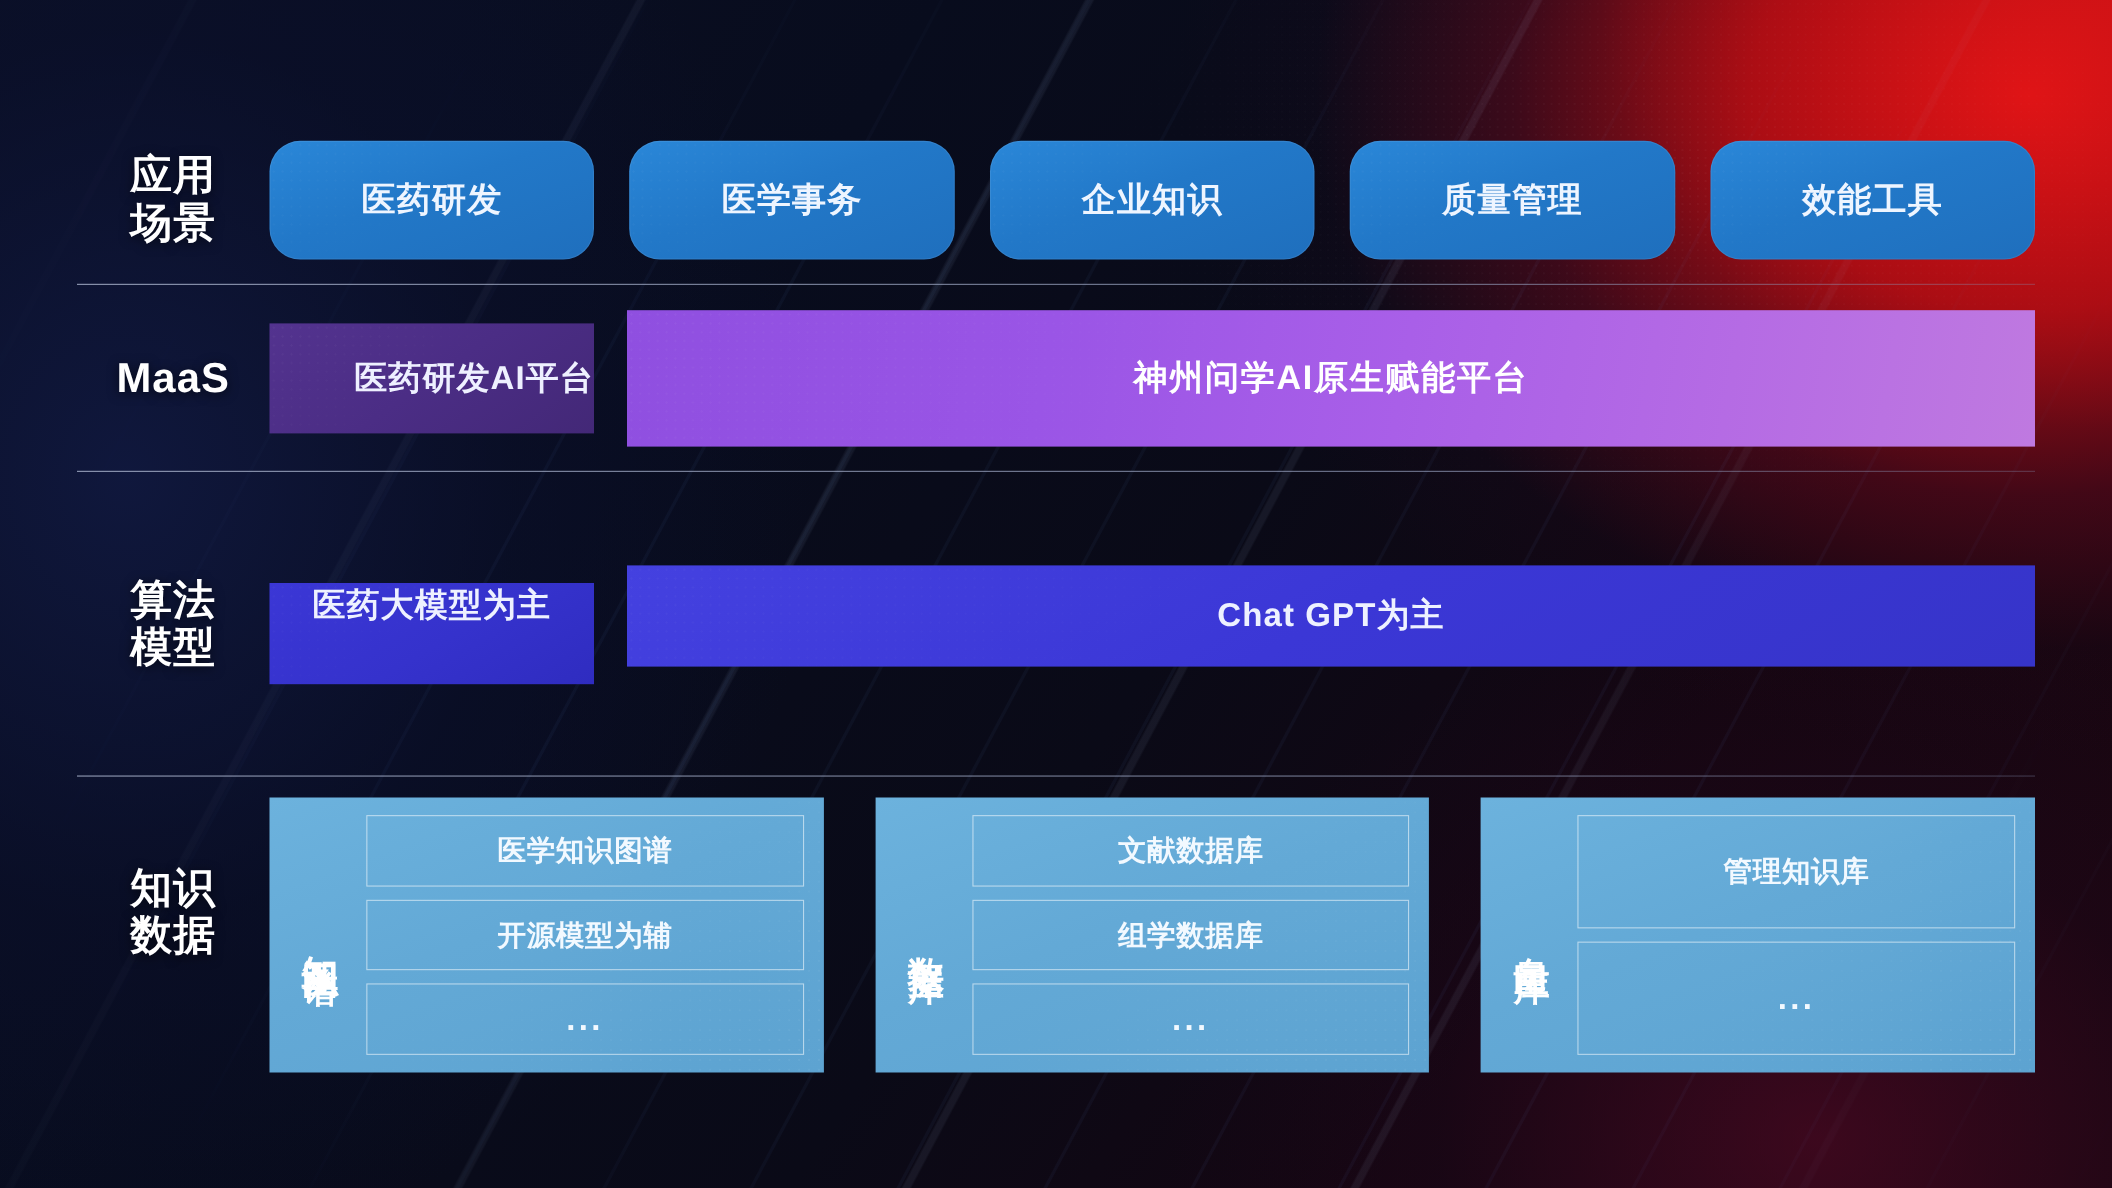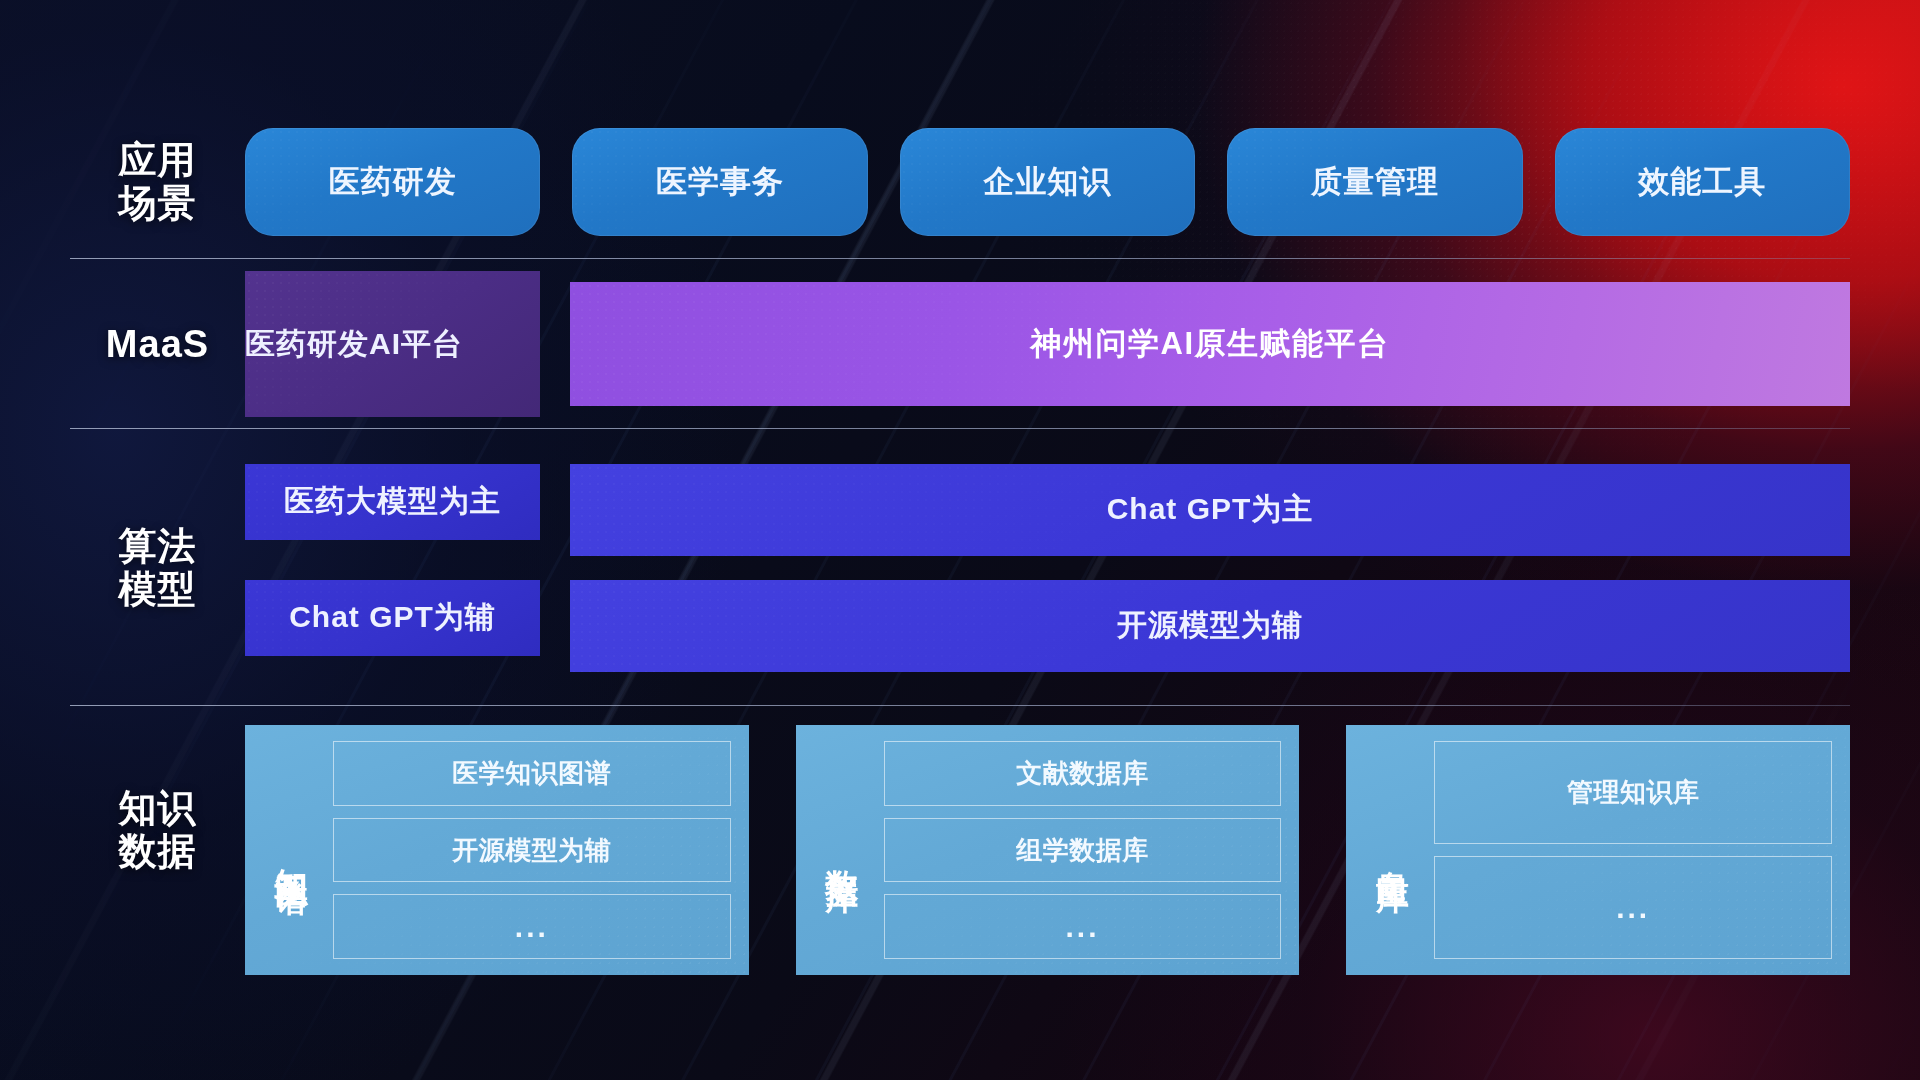--- a/index.html
+++ b/index.html
@@ -130,23 +130,23 @@
     opacity:.18;
     mask-image: linear-gradient(135deg, #000 0%, transparent 58%);
     -webkit-mask-image: linear-gradient(135deg, #000 0%, transparent 58%);
   }
 
   
   #row-maas { top: 280px; height: 128px; }
   #row-maas .row-body { gap: 30px; }
   .maas-left {
     flex: 0 0 295px;
-    height: 146px;
+    height: 100px;
     background: linear-gradient(145deg, #53338f 0%, #4b2d85 50%, #432877 100%);
-    display: flex; align-items: center; justify-content: flex-start;
+    display: flex; align-items: center; justify-content: flex-end;
     color: #eef0ff; font-size: 30px; font-weight: bold; letter-spacing: 1px;
     position: relative; overflow: hidden;
   }
   .maas-right {
     flex: 1;
     height: 124px;
     background: linear-gradient(100deg, #8f4fe0 0%, #9a55e6 30%, #a95fe8 55%, #b56be4 78%, #bf79e0 100%);
     display: flex; align-items: center; justify-content: center;
     color: #ffffff; font-size: 31px; font-weight: bold; letter-spacing: 1.5px;
     position: relative; overflow: hidden;
@@ -157,25 +157,25 @@
     background-size: 8px 8px; opacity:.16;
     mask-image: linear-gradient(140deg, #000 0%, transparent 62%);
     -webkit-mask-image: linear-gradient(140deg, #000 0%, transparent 62%);
   }
 
   
   #row-algo { top: 450px; height: 235px; }
   #row-algo .row-body { flex-direction: column; gap: 24px; }
   .algo-line { display: flex; width: 100%; gap: 30px; }
   .algo-left {
-    flex: 0 0 295px; height: 76px;
+    flex: 0 0 295px; height: 92px;
     background: linear-gradient(150deg, #3b37d6 0%, #3532cc 55%, #2f2cc0 100%);
-    display: flex; align-items: center; justify-content: center;
+    display: flex; align-items: flex-start; justify-content: center;
     color: #eef1ff; font-size: 30px; font-weight: bold; letter-spacing: 1px;
-    position: relative; overflow: hidden;
+    position: relative; overflow: hidden; margin-top: 16px;
   }
   .algo-right {
     flex: 1; height: 92px;
     background: linear-gradient(150deg, #4441e0 0%, #3b37d6 50%, #3634c9 100%);
     display: flex; align-items: center; justify-content: center;
     color: #eef1ff; font-size: 30px; font-weight: bold; letter-spacing: 1px;
     position: relative; overflow: hidden;
   }
   .algo-left::after, .algo-right::after {
     content:""; position:absolute; inset:0;
@@ -290,28 +290,20 @@
 模型</div>
       <div class="row-body">
         <div class="algo-line">
           <div class="algo-left">
             <span>医药大模型为主</span>
           </div>
           <div class="algo-right">
             <span>Chat GPT为主</span>
           </div>
         </div>
-        <div class="algo-line">
-          <div class="algo-left">
-            <span>Chat GPT为辅</span>
-          </div>
-          <div class="algo-right">
-            <span>开源模型为辅</span>
-          </div>
-        </div>
       </div>
     </div>
 
     <div class="divider" style="top:705px"></div>
 
     <div class="row" id="row-know">
       <div class="row-label">知识
 数据</div>
       <div class="row-body">
 

